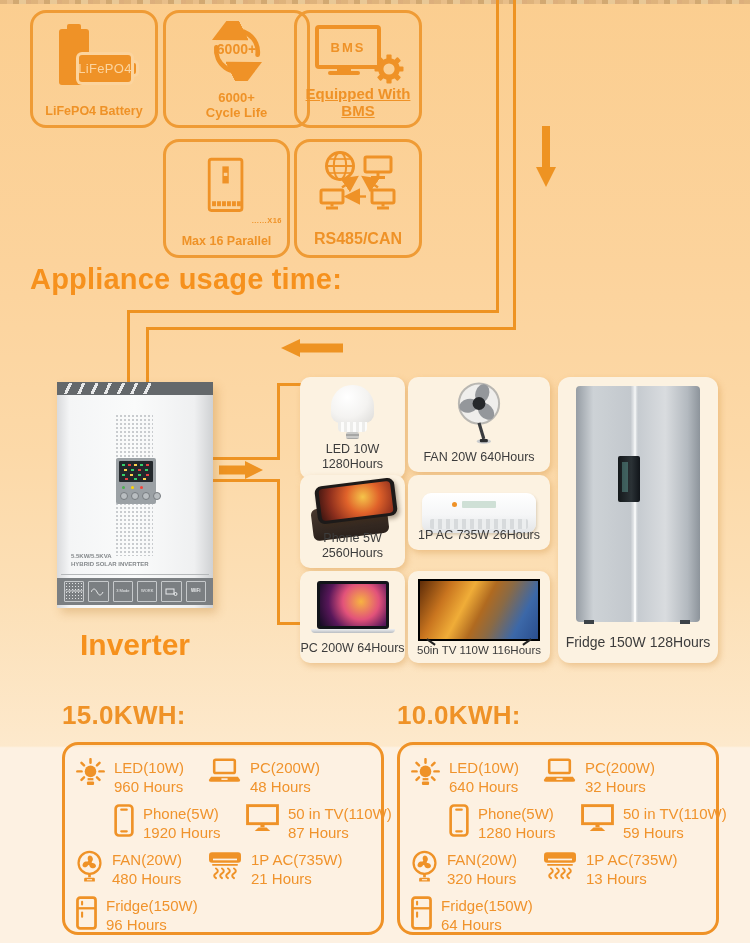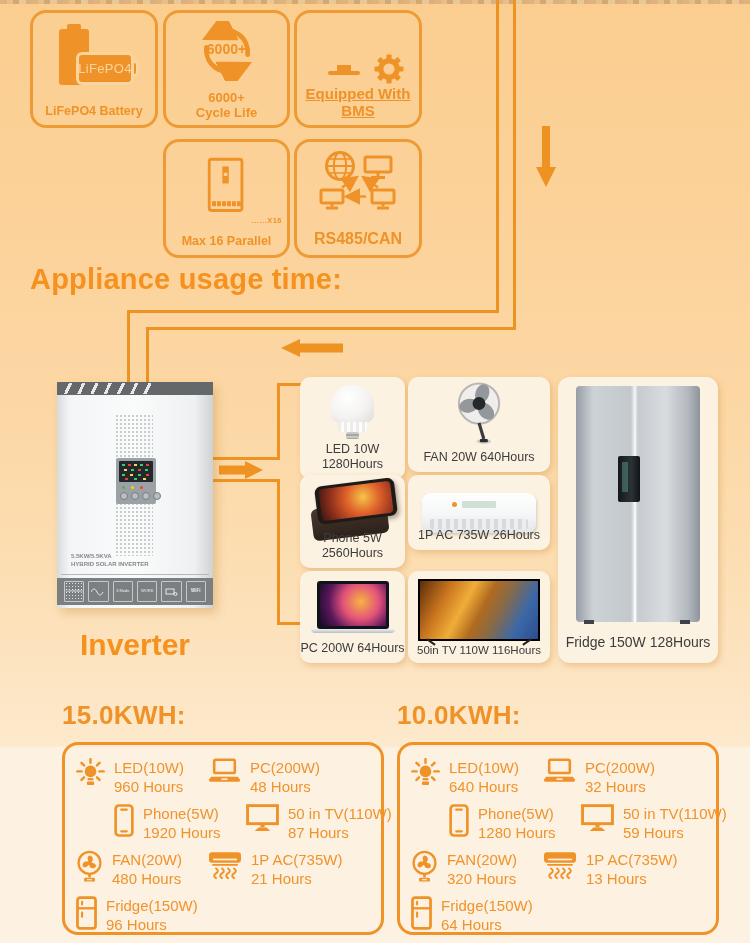--- a/index.html
+++ b/index.html
@@ -4,21 +4,21 @@
 <style>
   html,body{margin:0;padding:0;background:#fff;}
   .page{position:relative;width:750px;height:943px;overflow:hidden;
         font-family:"Liberation Sans","DejaVu Sans",sans-serif;
         background:linear-gradient(180deg,#fbce90 0%,#fcd39c 28%,#fcd9a8 48%,#fcdfb5 62%,#fde9cc 79.1%,#fdf1e2 79.3%,#fdf1e2 100%);}
   .noise{position:absolute;left:0;top:0;width:750px;height:4px;opacity:.55;
         background:repeating-linear-gradient(90deg,#c79d6b 0 7px,#d8b183 7px 13px,#b08a58 13px 19px,#d9c39b 19px 26px,#c4956b 26px 31px);}
   
   .badge{position:absolute;border:3px solid #ef9b35;border-radius:16px;color:#ef9227;}
   .b1{left:30px;top:10px;width:122px;height:112px;}
-  .b2{left:163px;top:10px;width:121px;height:112px;}
+  .b2{left:163px;top:10px;width:121px;height:112px;padding-left:20px;}
   .b3{left:294px;top:10px;width:122px;height:112px;}
   .b4{left:30px;top:139px;width:122px;height:113px;}
   .b5{left:163px;top:139px;width:121px;height:113px;}
   .b6{left:294px;top:139px;width:122px;height:113px;}
   .badge-label{position:absolute;left:0;right:0;bottom:7px;text-align:center;
         font-size:12.5px;font-weight:bold;color:#ef9227;line-height:1.15;}
   .badge-label.small{font-size:15px;bottom:6px;text-decoration:underline;}
   .badge-label.two{bottom:4px;font-size:13px;}
   .bicon{position:absolute;left:0;right:0;top:8px;display:flex;justify-content:center;}
   
@@ -255,20 +255,23 @@
       </svg>
     </div>
     <div class="b2center">6000+</div>
     <div class="badge-label two">
       <div>6000+</div>
       <div>Cycle Life</div>
     </div>
   </div>
 
   <div class="badge b3">
+    <div class="bms-mon">
+      <span>BMS</span>
+    </div>
     <div class="bms-stand"></div>
       <div class="bms-base"></div>
     <svg class="bms-gear" width="32" height="32" viewBox="-16 -16 32 32">
       <g fill="#ef9227">
         <rect x="-2.6" y="-14.5" width="5.2" height="6" rx="1"></rect>
         <rect x="-2.6" y="-14.5" width="5.2" height="6" rx="1" transform="rotate(45)"></rect>
         <rect x="-2.6" y="-14.5" width="5.2" height="6" rx="1" transform="rotate(90)"></rect>
         <rect x="-2.6" y="-14.5" width="5.2" height="6" rx="1" transform="rotate(135)"></rect>
         <rect x="-2.6" y="-14.5" width="5.2" height="6" rx="1" transform="rotate(180)"></rect>
         <rect x="-2.6" y="-14.5" width="5.2" height="6" rx="1" transform="rotate(225)"></rect>

